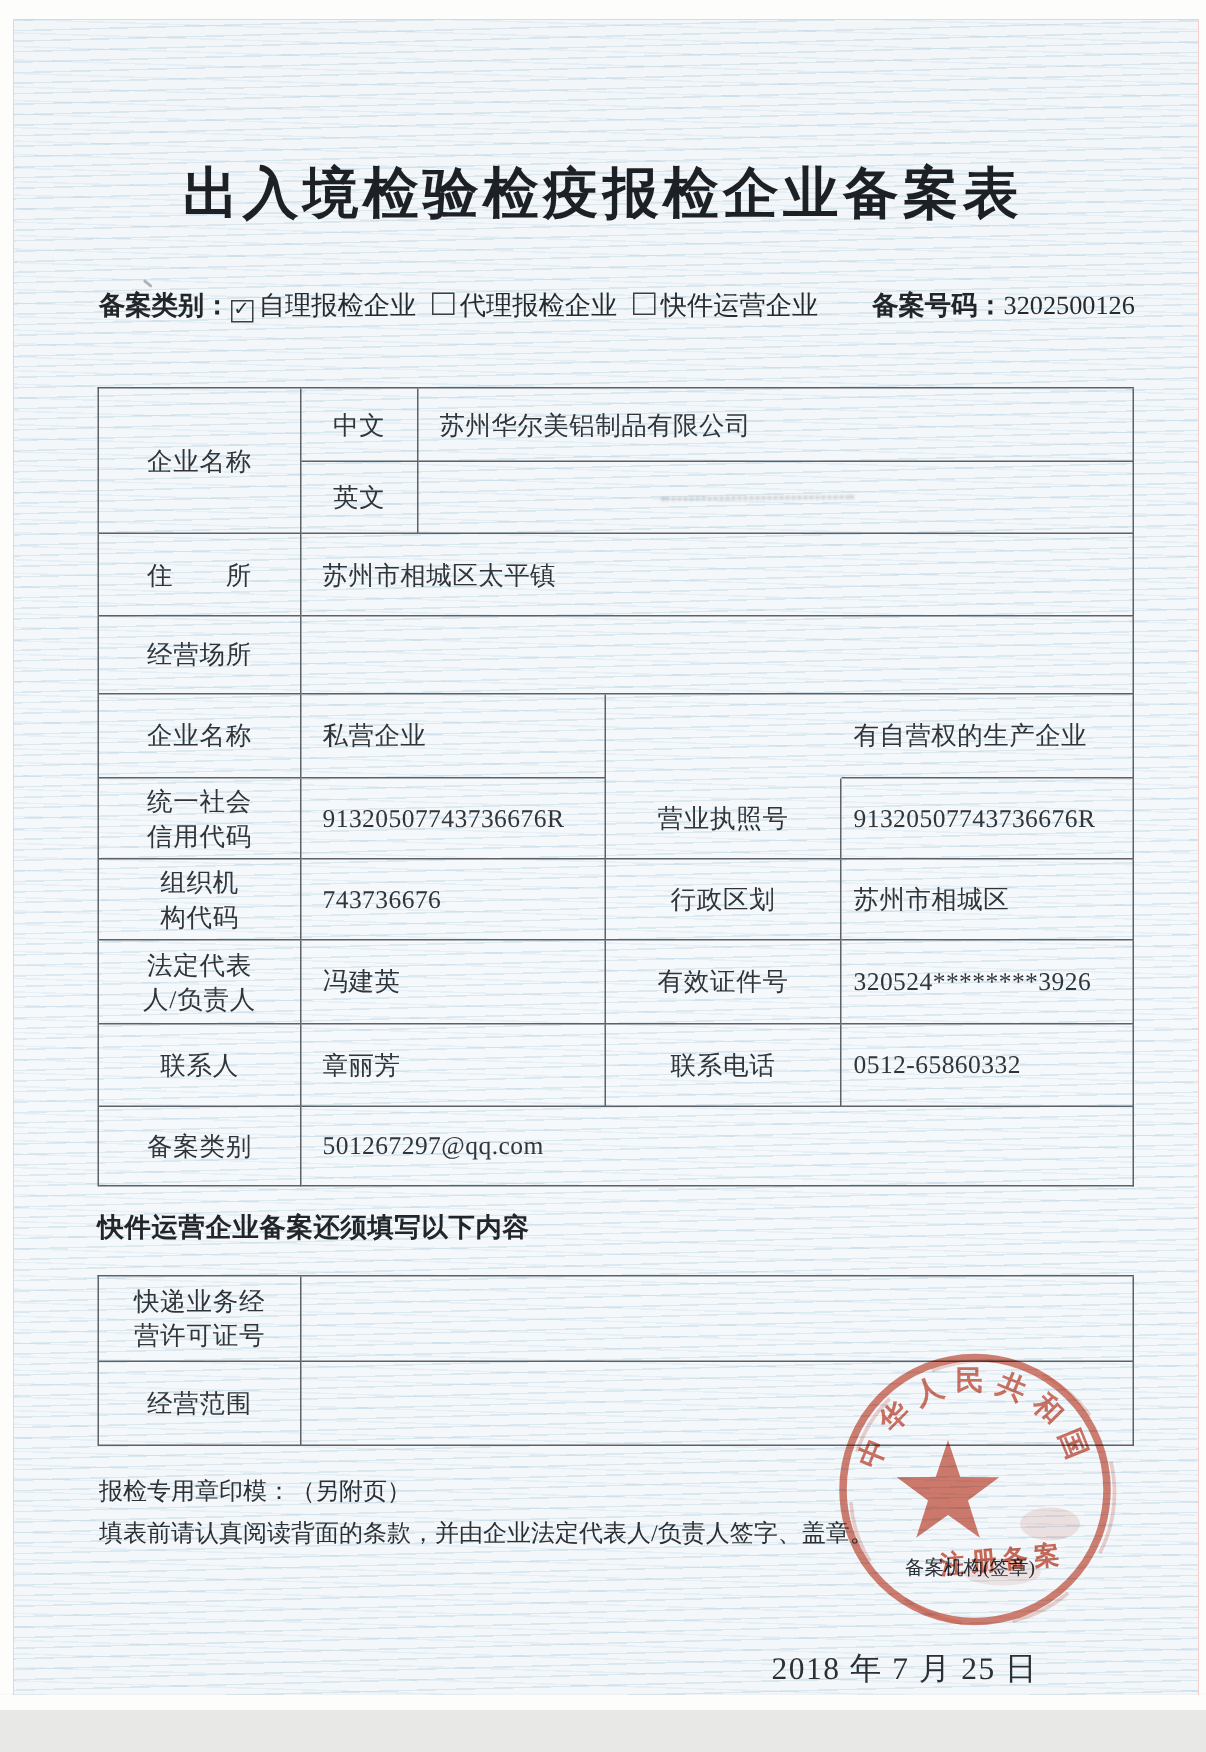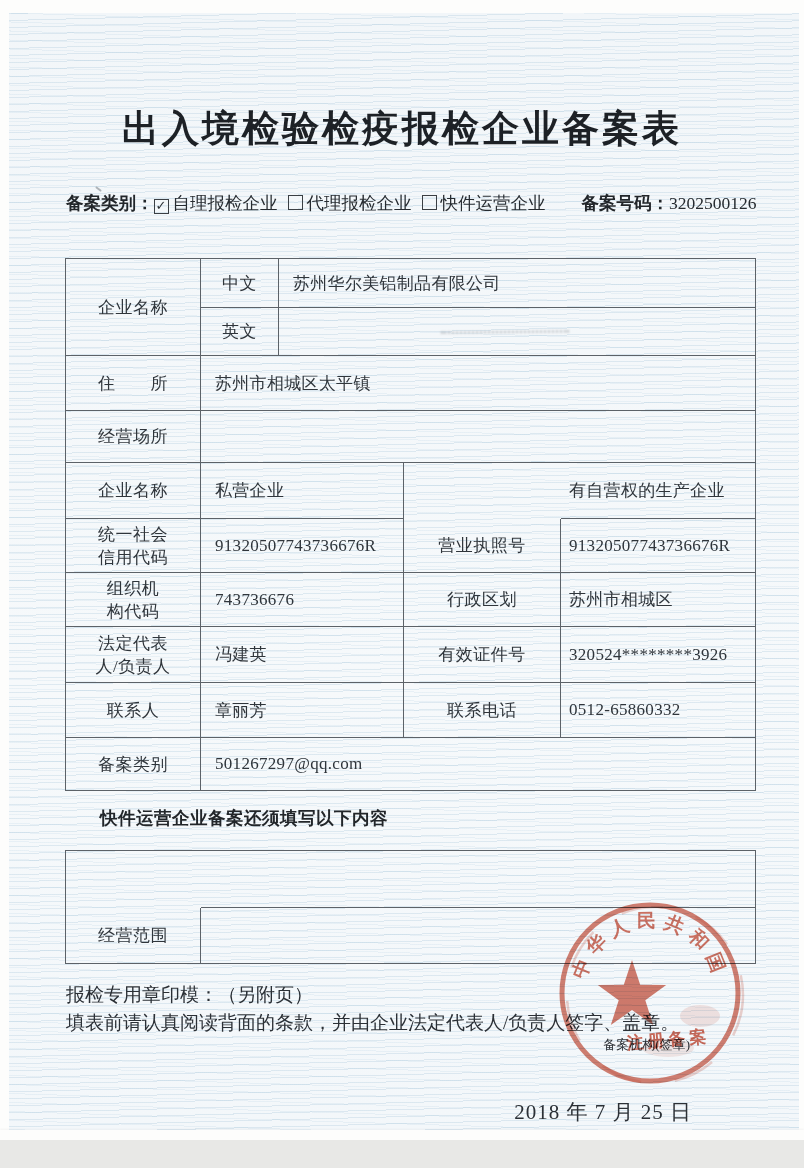--- a/index.html
+++ b/index.html
@@ -51,23 +51,23 @@
     overflow:hidden;
   }
   .lab{justify-content:center;text-align:center;white-space:pre-line;line-height:23px;letter-spacing:.5px;}
   .val{padding-left:14px;letter-spacing:.3px;}
   .ghost{
     width:128px;height:0;border-top:2px dotted rgba(118,124,130,.55);
     margin-left:148px;filter:blur(1px);transform:rotate(-.6deg);
   }
   .sec-head{
     position:absolute;left:65px;top:806px;font-size:17.5px;font-weight:700;
-    letter-spacing:.5px;color:#22262a;margin-left:35px;
+    letter-spacing:.5px;color:#22262a;
   }
-  .footer{position:absolute;left:66px;top:981px;font-size:19px;line-height:28px;white-space:nowrap;color:#2b3036;}
+  .footer{position:absolute;left:66px;top:981px;font-size:16px;line-height:28px;white-space:nowrap;color:#2b3036;}
   .agency{position:absolute;left:430px;top:1036px;width:260px;text-align:right;font-size:13px;color:#2b3036;}
   .date{position:absolute;left:430px;top:1098px;width:262px;text-align:right;font-size:21px;letter-spacing:1px;color:#2b3036;}
   .penmark{
     position:absolute;left:95px;top:188px;width:7px;height:2px;background:#8b9096;
     transform:rotate(38deg);opacity:.65;border-radius:2px;
   }
   .stamp{
     position:absolute;left:548px;top:898px;width:210px;height:200px;
     mix-blend-mode:multiply;filter:blur(.4px);pointer-events:none;
   }
@@ -135,20 +135,22 @@
     <div class="c lab" style="grid-area:9/4/10/5">联系电话</div>
     <div class="c val" style="grid-area:9/5/10/6;padding-left:8px">0512-65860332</div>
 
     <div class="c lab" style="grid-area:10/1/11/2">备案类别</div>
     <div class="c val" style="grid-area:10/2/11/6">501267297@qq.com</div>
   </div>
 
   <div class="sec-head">快件运营企业备案还须填写以下内容</div>
 
   <div class="t2">
+    <div class="c lab" style="grid-area:1/1/2/2">快递业务经
+营许可证号</div>
     <div class="c val" style="grid-area:1/2/2/3"></div>
     <div class="c lab" style="grid-area:2/1/3/2">经营范围</div>
     <div class="c val" style="grid-area:2/2/3/3"></div>
   </div>
 
   <div class="footer">
     <div>报检专用章印模：（另附页）</div>
     <div>填表前请认真阅读背面的条款，并由企业法定代表人/负责人签字、盖章。</div>
   </div>
 

